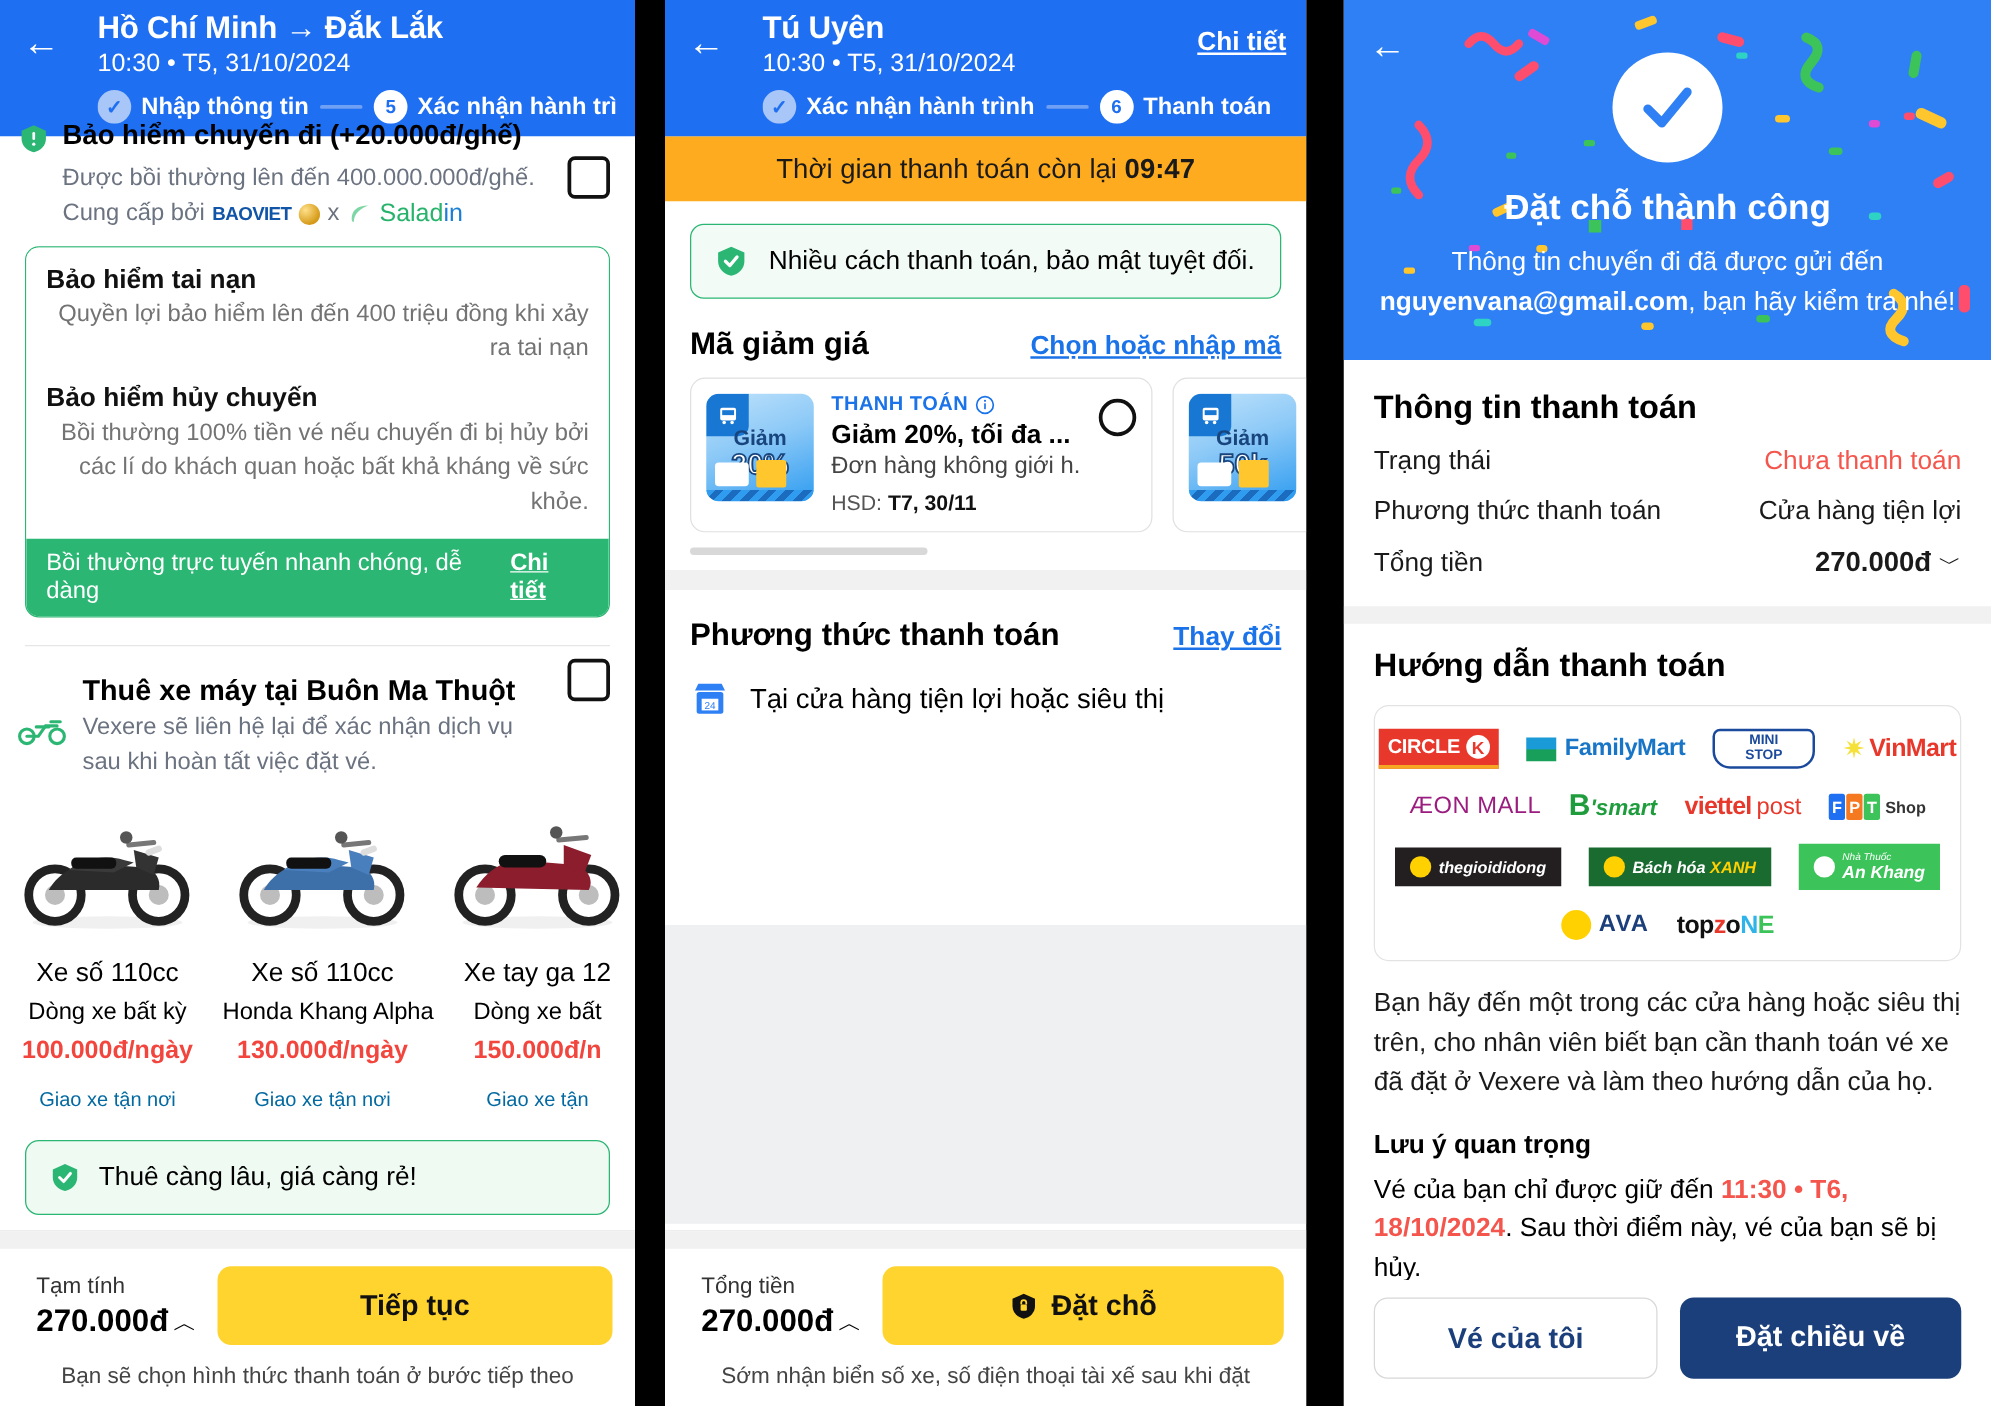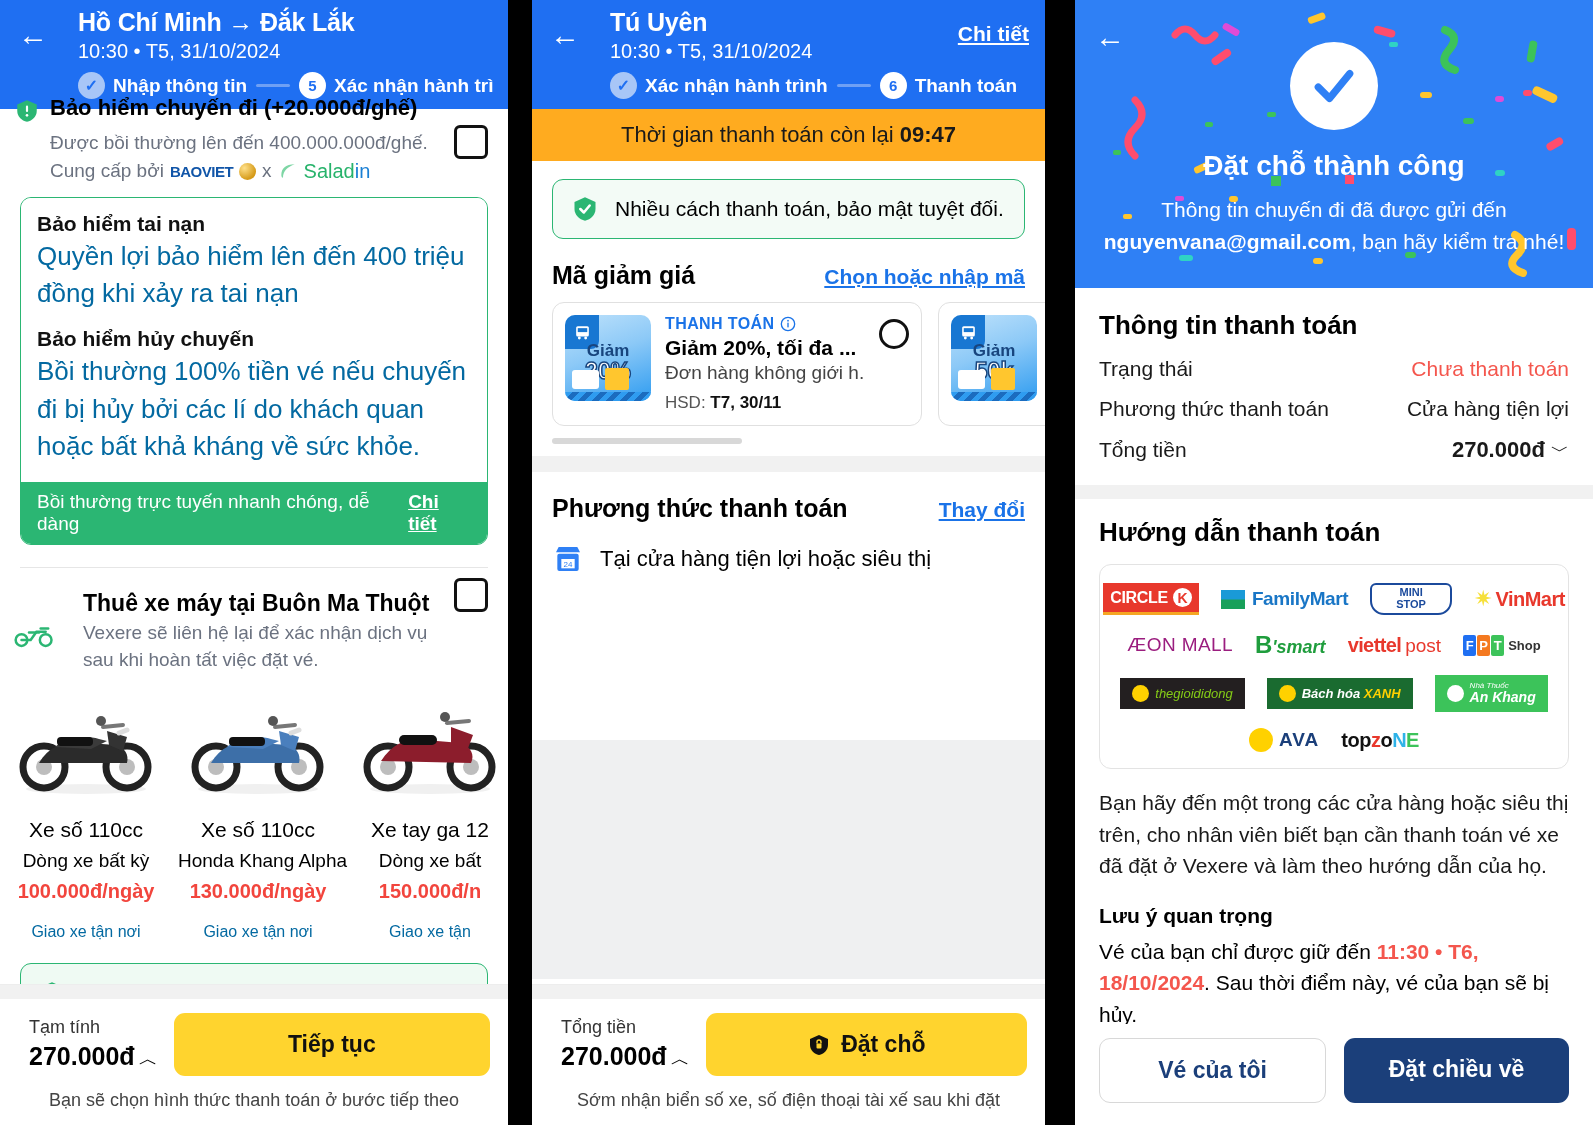--- a/index.html
+++ b/index.html
@@ -35,29 +35,29 @@
   .bv { font-size:15px; font-weight:bold; color:#1155a8; letter-spacing:-.5px; }
   .bv-ball { width:17px; height:17px; border-radius:50%;
     background:radial-gradient(circle at 32% 30%, #ffe08a, #d59a18 70%); display:inline-block; }
   .sal { font-size:20px; color:#27b36b; font-weight:500; }
   .sal .dk { color:#1a7fd4; }
   .chk-sq { position:absolute; right:20px; top:16px; width:34px; height:34px; border:3px solid #111; border-radius:6px; background:#fff; }
 
   .ins-card { margin:14px 20px 0 20px; border:1.5px solid #2bb673; border-radius:11px; overflow:hidden; }
   .ins-card-body { background:#fff; padding:14px 16px 16px 16px; }
   .ins-b-h { font-size:21px; font-weight:bold; color:#111; }
-  .ins-b-p { font-size:26px; color:#0369a1; line-height:1.45; margin-top:2px; }
+  .ins-b-p { font-size:19px; color:#737373; line-height:1.45; margin-top:2px;text-align:right; }
   .ins-gap { height:14px; }
   .ins-card-foot { background:#2bb673; color:#fff; display:flex; justify-content:space-between;
     align-items:flex-end; padding:9px 16px; font-size:19px; }
   .ins-foot-link { text-decoration:underline; font-weight:bold; font-size:19px; }
 
   .hr-l { height:1px; background:#e6e6e6; margin:22px 20px 0 20px; }
 
-  .moto-row { display:flex; gap:29px; padding:22px 14px 0 14px; position:relative; }
+  .moto-row { display:flex; gap:12px; padding:22px 14px 0 14px; position:relative; }
   .moto-ic { width:40px; flex:none; color:#2bb673; margin-top:6px; }
   .moto-h { font-size:23px; font-weight:bold; }
   .moto-p { font-size:19px; color:#6b7280; line-height:1.45; margin-top:2px; max-width:360px; }
 
   .bikes { display:flex; gap:0; padding:14px 0 0 0; }
   .bike { width:172px; flex:none; text-align:center; padding:0 6px; }
   .bike-img { height:118px; display:flex; align-items:center; justify-content:center; }
   .bike-n { font-size:21px; margin-top:12px; white-space:nowrap; }
   .bike-d { font-size:19px; margin-top:8px; white-space:nowrap; }
   .bike-pr { font-size:20px; font-weight:bold; color:#f2453d; margin-top:8px; white-space:nowrap; }
@@ -169,21 +169,21 @@
   .fpt-g { display:flex; gap:1px; }
   .fpt-g i { width:13px; height:21px; display:inline-block; font-style:normal; color:#fff; font-weight:bold;
     font-size:13px; text-align:center; line-height:21px; border-radius:2px; }
   .fpt-shop { font-size:13px; font-weight:bold; color:#333; }
   .blk { padding:7px 12px; display:flex; align-items:center; gap:6px; }
   .blk.b1 { background:#231f20; }
   .blk.b2 { background:#1a6b30; }
   .blk.b3 { background:#3cc35a; }
   .blk .dot { width:17px; height:17px; border-radius:50%; background:#ffd100; flex:none; }
   .blk .dot.w { background:#fff; }
-  .blk .t1 { color:#84cc16; font-weight:normal; font-style:italic; font-size:13px; }
+  .blk .t1 { color:#ffffff; font-weight:bold; font-style:italic; font-size:13px; }
   .blk .t2 { color:#fff; font-weight:bold; font-style:italic; font-size:13px; }
   .blk .t2 em { color:#ffd100; font-style:italic; }
   .blk .t3 { color:#fff; font-weight:bold; font-style:italic; font-size:14px; line-height:1.05; }
   .blk .t3 small { display:block; font-size:8px; font-weight:normal; }
   .ava { display:flex; align-items:center; gap:6px; }
   .ava-c { width:24px; height:24px; border-radius:50%; background:#ffd100; }
   .ava-t { color:#1b3f7a; font-weight:bold; font-size:19px; letter-spacing:1px; }
   .tz { font-weight:bold; font-size:20px; letter-spacing:-.5px; }
 
   .body3 { padding:18px 24px 0 24px; font-size:21px; line-height:1.5; color:#1a1a1a; }

